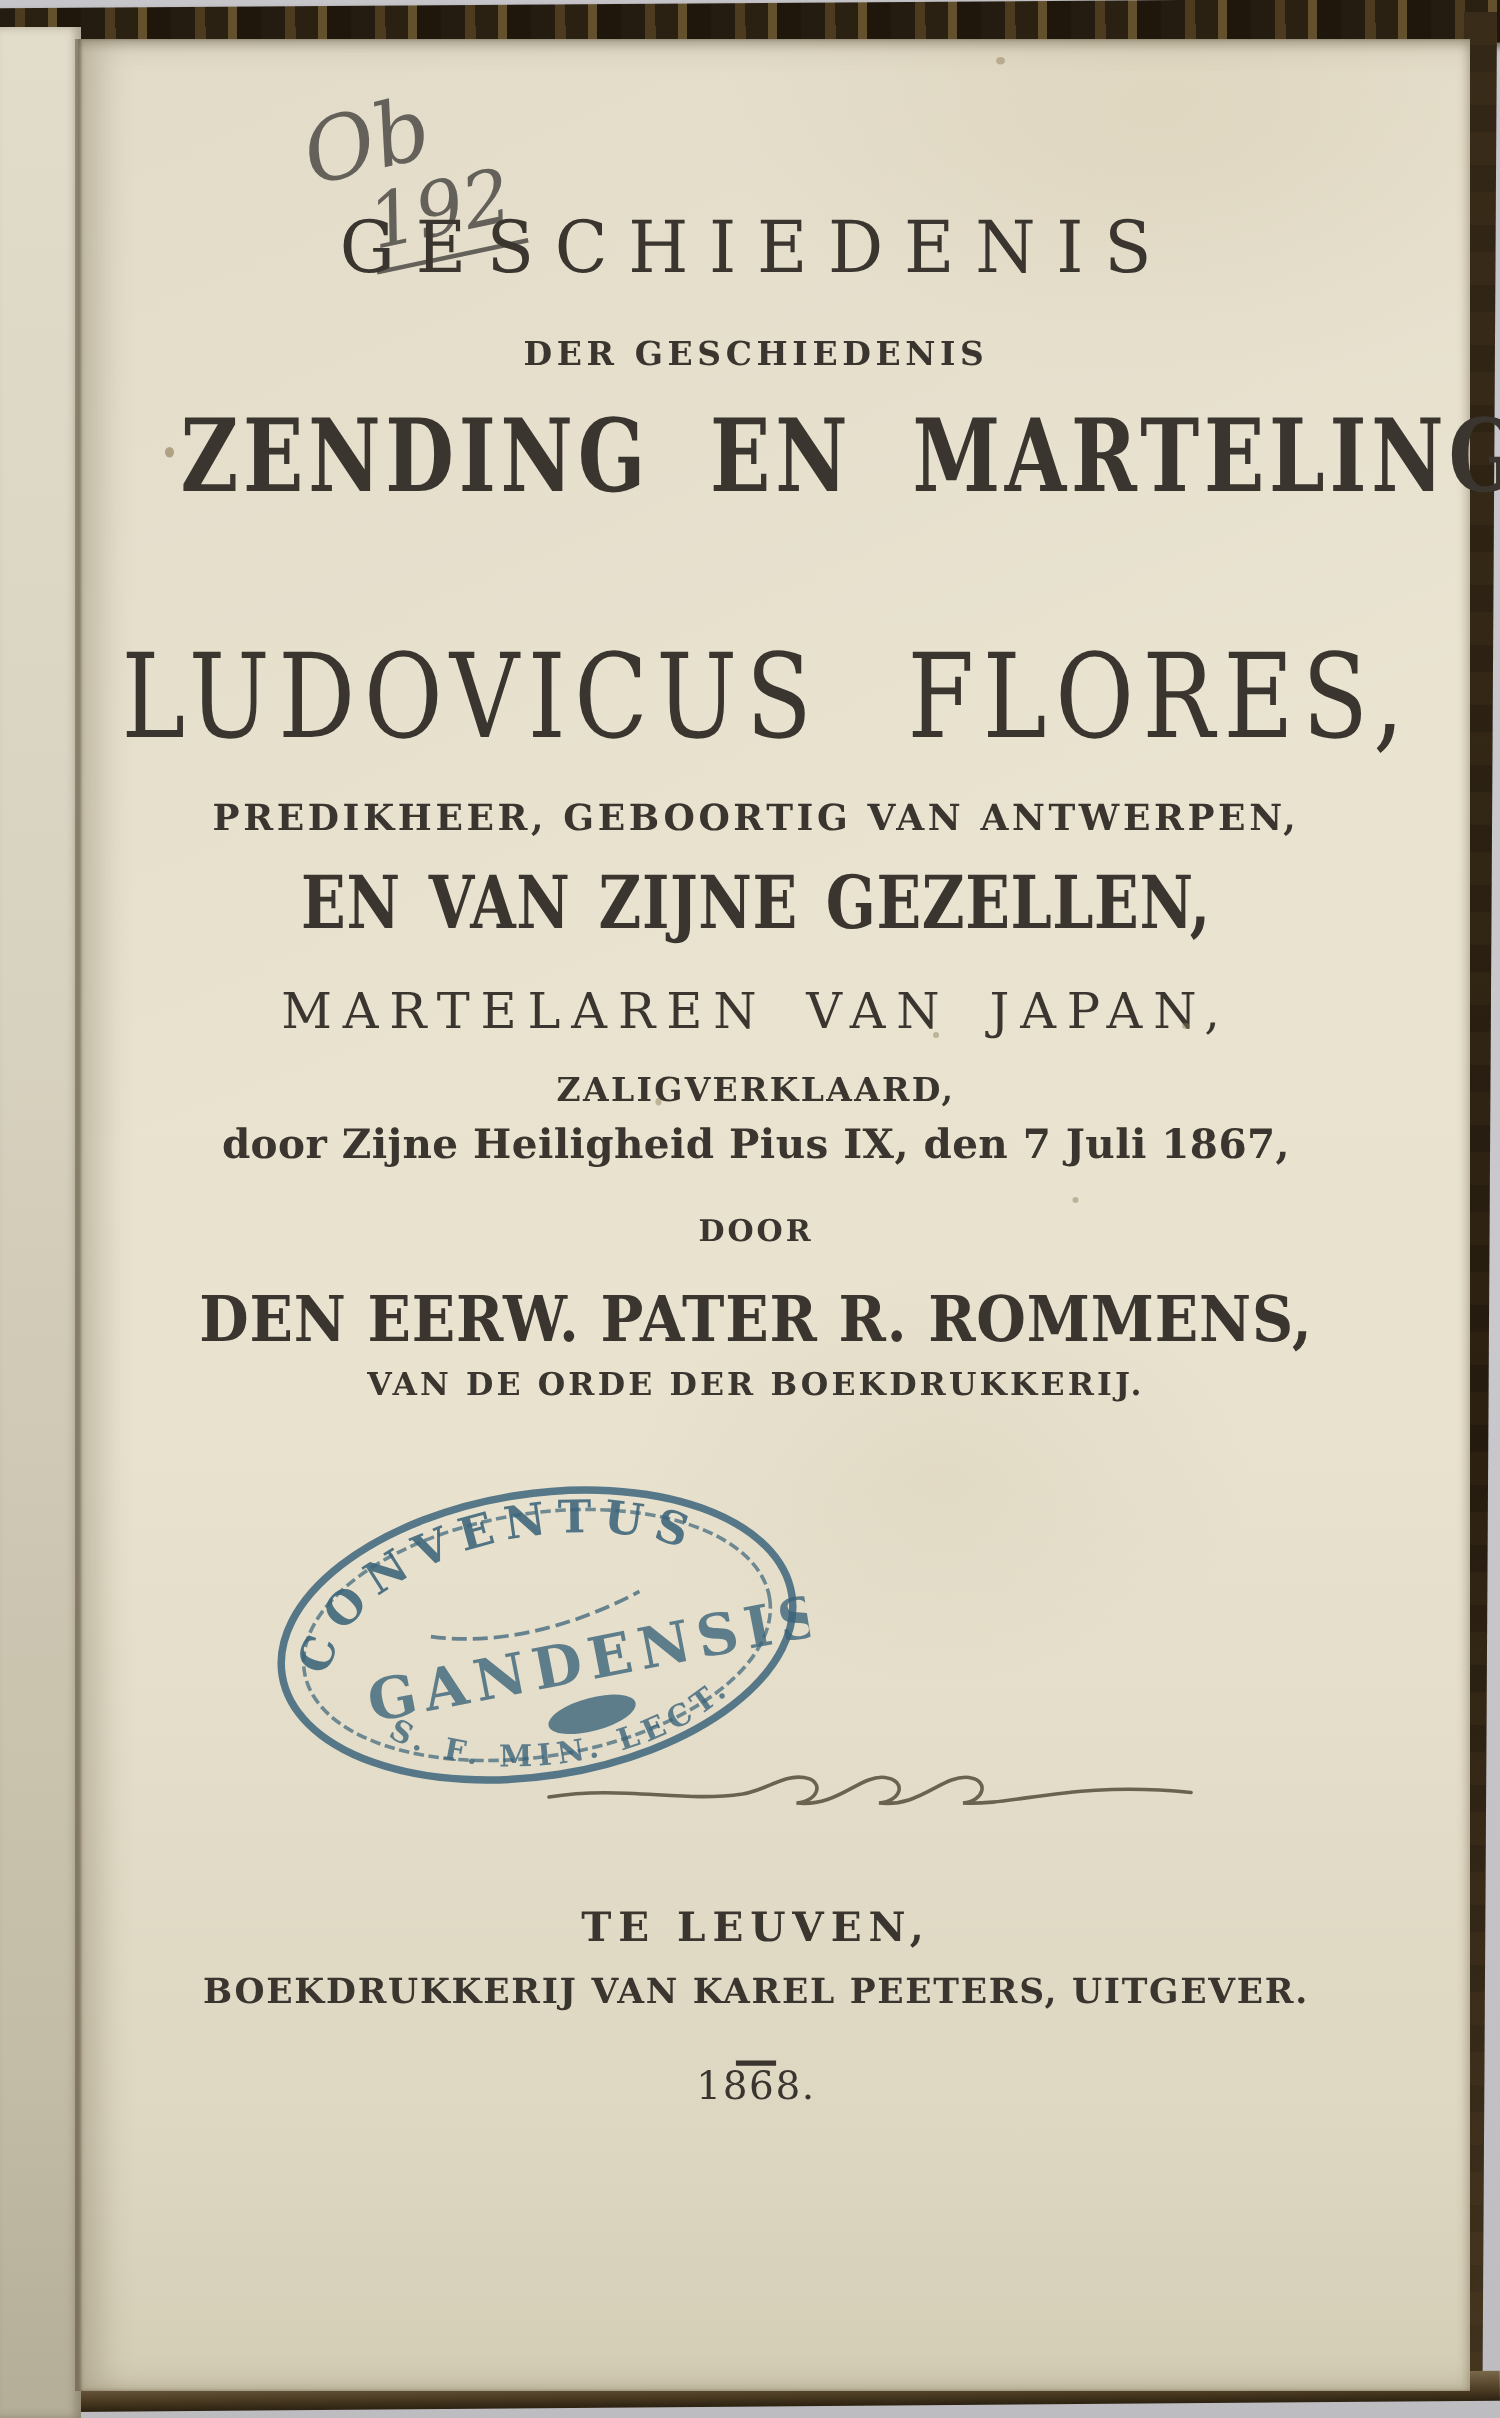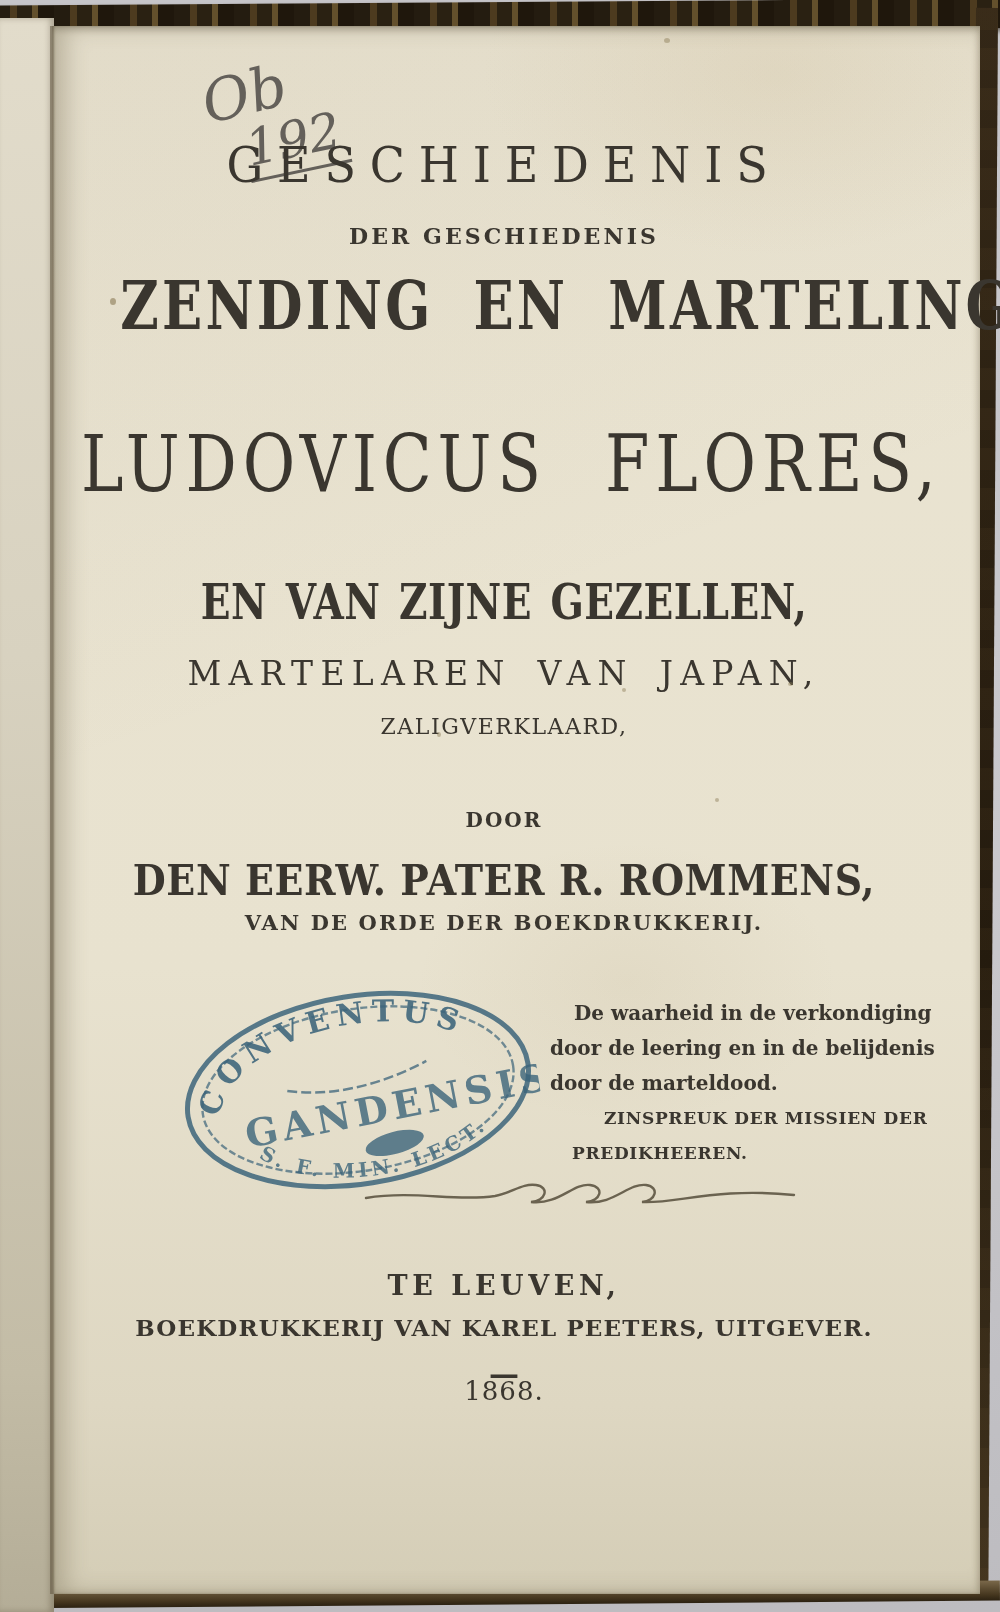--- a/index.html
+++ b/index.html
@@ -32,21 +32,21 @@
   
   .line{position:absolute;left:16px;right:40px;text-align:center;color:#3a362f;white-space:nowrap;}
   .t-series   {top:112px;font-size:46px;letter-spacing:.30em;word-spacing:.25em;transform:scaleY(1.04);}
   .t-sub1     {top:197px;font-size:22px;font-weight:bold;letter-spacing:.14em;}
   .t-main     {top:244px;font-size:60px;font-weight:bold;letter-spacing:.06em;word-spacing:.35em;transform:scale(.88,1.12);}
   .t-sub2     {top:356px;font-size:20px;font-weight:bold;letter-spacing:.14em;}
   .t-name     {top:400px;font-size:66px;letter-spacing:.09em;word-spacing:.5em;transform:scale(.97,1.18);}
   .t-namedesc {top:504px;font-size:24px;font-weight:bold;letter-spacing:.10em;}
   .t-comp     {top:549px;font-size:46px;font-weight:bold;letter-spacing:.01em;word-spacing:.12em;transform:scale(.85,1.06);}
   .t-martyrs  {top:628px;font-size:33px;letter-spacing:.22em;word-spacing:.25em;}
-  .t-beat     {top:688px;font-size:22px;font-weight:normal;letter-spacing:.07em;}
+  .t-beat     {top:688px;font-size:22px;font-weight:bold;letter-spacing:.07em;}
   .t-beatby   {top:722px;font-size:27px;font-weight:bold;letter-spacing:.01em;}
   .t-door     {top:782px;font-size:20px;font-weight:bold;letter-spacing:.10em;}
   .t-author   {top:830px;font-size:40px;font-weight:bold;letter-spacing:.015em;transform:scale(.95,1.05);}
   .t-order    {top:884px;font-size:21px;font-weight:bold;letter-spacing:.10em;}
   .t-city     {top:1244px;font-size:27px;font-weight:bold;letter-spacing:.17em;}
   .t-pub      {top:1288px;font-size:23px;font-weight:bold;letter-spacing:.05em;}
   .t-divider  {top:1330px;font-size:30px;font-weight:bold;}
   .t-year     {top:1350px;font-size:26px;letter-spacing:.04em;}
   
   .hand{position:absolute;color:#64605a;font-style:italic;font-family:"DejaVu Serif","Liberation Serif",serif;}
@@ -78,23 +78,25 @@
 
   <div class="page">
 
     <span class="hand hand-ob">Ob</span>
     <span class="hand hand-num">192</span>
 
     <div class="line t-series">GESCHIEDENIS</div>
     <div class="line t-sub1">DER GESCHIEDENIS</div>
     <div class="line t-main">ZENDING EN MARTELING</div>
     <div class="line t-name">LUDOVICUS FLORES,</div>
+    <div class="line t-namedesc">PREDIKHEER, GEBOORTIG VAN ANTWERPEN,</div>
     <div class="line t-comp">EN VAN ZIJNE GEZELLEN,</div>
     <div class="line t-martyrs">MARTELAREN VAN JAPAN,</div>
     <div class="line t-beat">ZALIGVERKLAARD,</div>
+    <div class="line t-beatby">door Zijne Heiligheid Pius IX, den 7 Juli 1867,</div>
     <div class="line t-door">DOOR</div>
     <div class="line t-author">DEN EERW. PATER R. ROMMENS,</div>
     <div class="line t-order">VAN DE ORDE DER BOEKDRUKKERIJ.</div>
 
     <svg class="stamp" viewBox="0 0 360 204">
       <defs>
         <path id="arcTop" d="M 38,122 A 145,82 0 0 1 325,102"></path>
         <path id="arcBot" d="M 58,138 A 140,76 0 0 0 330,118"></path>
       </defs>
       <g fill="none" stroke="#2e5a74">
@@ -107,27 +109,20 @@
           <textPath href="#arcTop" startOffset="14">CONVENTUS</textPath>
         </text>
         <text x="62" y="138" font-size="38" letter-spacing="5" opacity=".8" transform="rotate(-2 180 128)">GANDENSIS</text>
         <text font-size="20" letter-spacing="4" opacity=".8">
           <textPath href="#arcBot" startOffset="20">S. F. MIN.  LECT.</textPath>
         </text>
       </g>
       <ellipse cx="208" cy="160" rx="30" ry="11" fill="#2e5a74" opacity=".8" transform="rotate(-6 208 160)"></ellipse>
     </svg>
 
-    <div class="motto">
-      <div class="m1">De waarheid in de verkondiging</div>
-      <div class="m2">door de leering en in de belijdenis</div>
-      <div class="m3">door de marteldood.</div>
-      <div class="attr1">ZINSPREUK DER MISSIEN DER</div>
-      <div class="attr2">PREDIKHEEREN.</div>
-    </div>
 
     <svg class="flourish" viewBox="0 0 440 44">
       <path d="M6 26 C 55 18, 95 30, 135 24 C 152 21, 162 11, 176 13 C 190 15, 186 29, 171 30
                C 199 33, 213 11, 230 13 C 245 15, 241 29, 226 30
                C 254 33, 268 11, 286 13 C 300 15, 296 29, 282 30
                C 316 32, 355 15, 434 23" fill="none" stroke="#6b6350" stroke-width="2.4" stroke-linecap="round"></path>
     </svg>
 
     <div class="line t-city">TE LEUVEN,</div>
     <div class="line t-pub">BOEKDRUKKERIJ VAN KAREL PEETERS, UITGEVER.</div>

